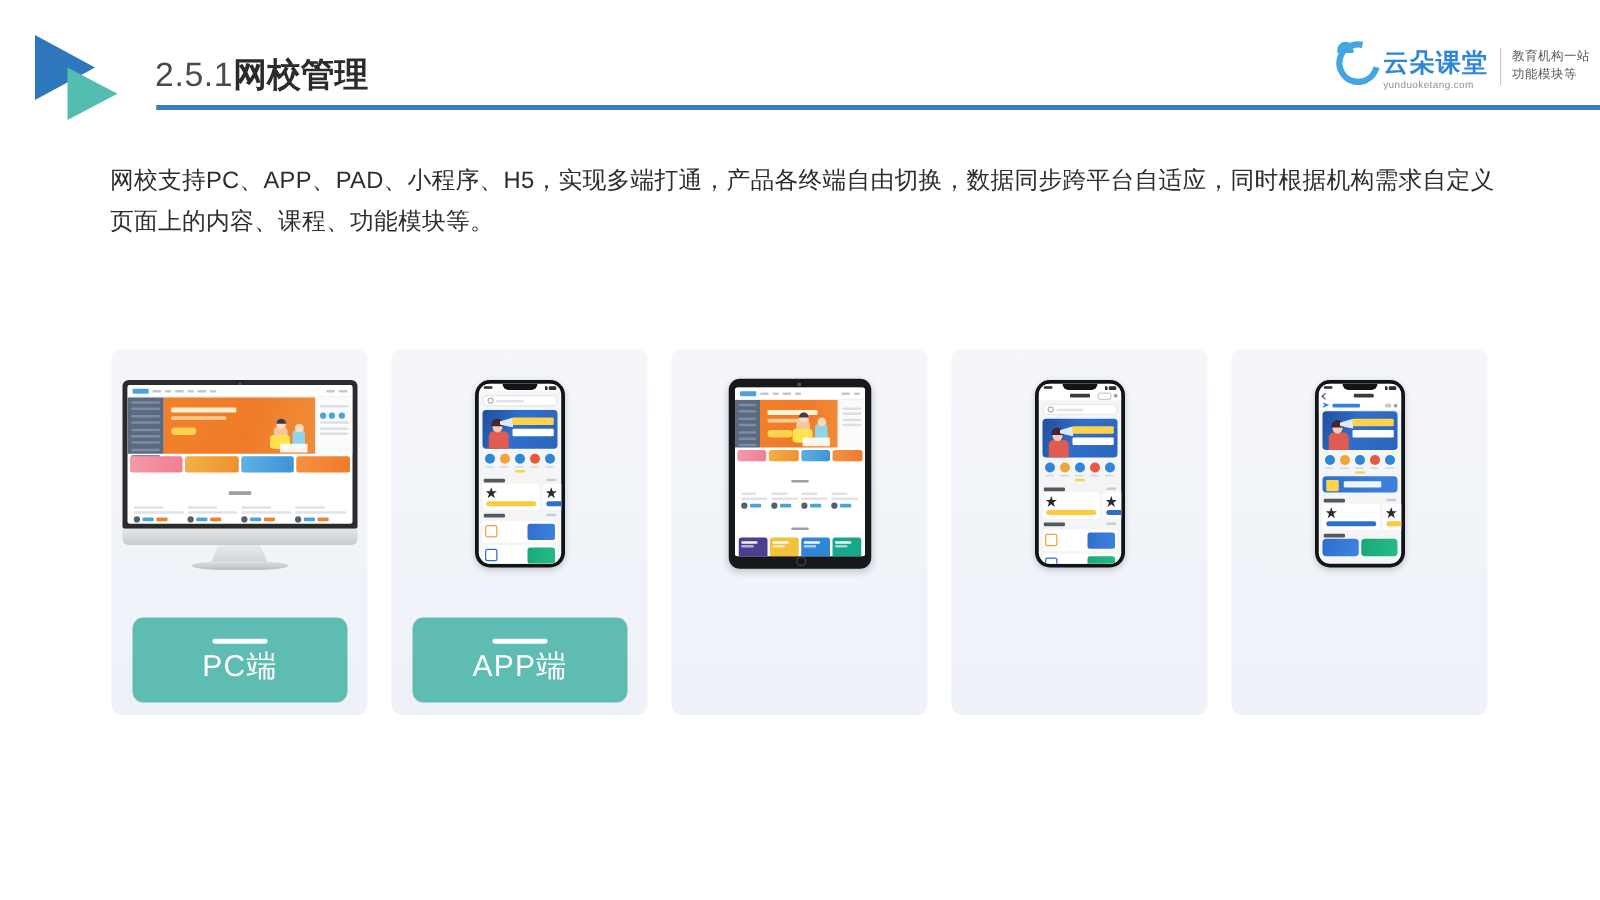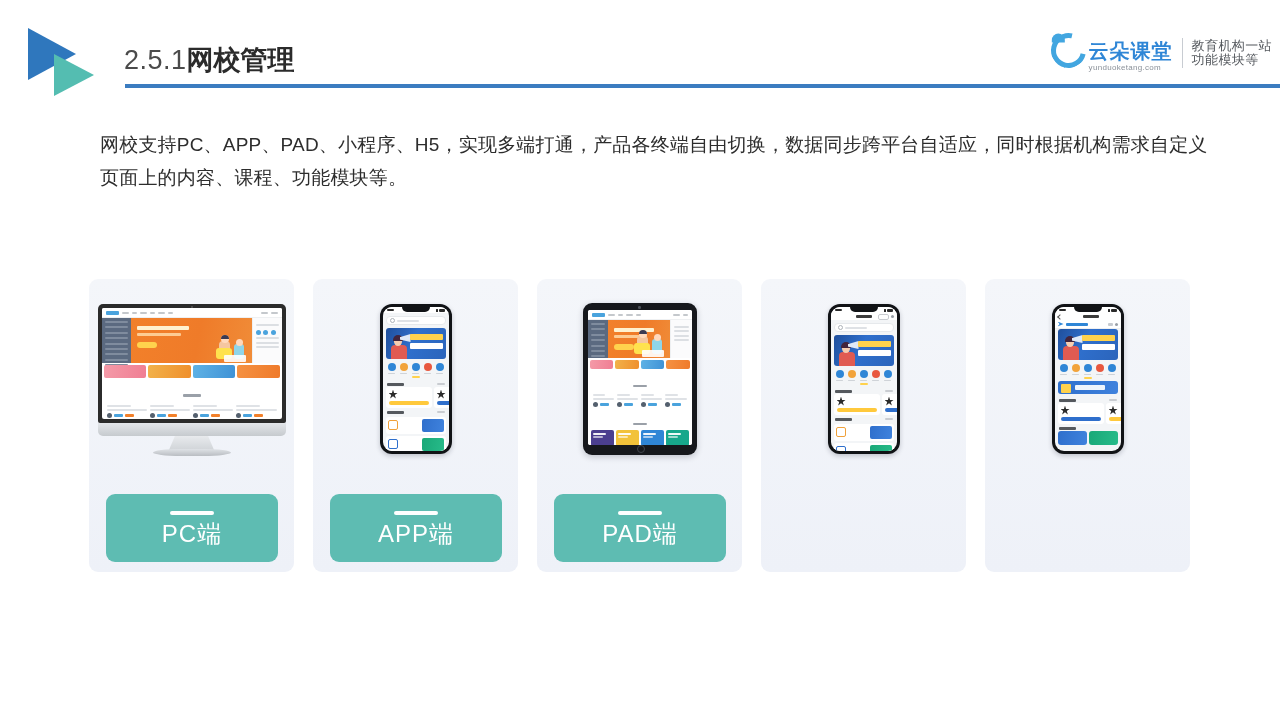--- a/index.html
+++ b/index.html
@@ -45,26 +45,26 @@
     border-right-color:transparent;transform:rotate(-32deg);margin-bottom:4px;
   }
   .cloud-c:after{
     content:"";position:absolute;left:4px;top:-8px;width:13px;height:9px;
     background:#42a6e0;border-radius:7px 7px 0 0;transform:rotate(32deg);
   }
   .brand-txt{display:flex;flex-direction:column;line-height:1;}
   .brand-name{font-size:20px;font-weight:bold;color:#2f86d6;letter-spacing:1px;}
   .brand-url{font-size:8px;color:#8b9199;letter-spacing:.3px;margin-top:3px;}
   .brand-div{width:1px;height:30px;background:#c8ccd2;}
-  .brand-tag{font-size:13px;color:#55595e;line-height:14px;letter-spacing:.4px;}
+  .brand-tag{font-size:10px;color:#55595e;line-height:14px;letter-spacing:.4px;}
 
   
   .copy{
     position:absolute;left:88px;top:128px;width:1120px;
-    font-size:19px;line-height:33px;color:#2d2d2d;letter-spacing:.2px;margin-left:12px;
+    font-size:19px;line-height:33px;color:#2d2d2d;letter-spacing:.2px;
   }
 
   
   .row{position:absolute;left:89px;top:279px;width:1104px;display:flex;gap:19px;}
   .card{
     position:relative;width:205px;height:293px;border-radius:9px;
     background:linear-gradient(180deg,#f4f6fa 0%,#eef1f8 100%);
   }
   .device-wrap{
     position:absolute;left:0;top:0;width:205px;height:200px;
@@ -604,24 +604,20 @@
                 <span class="gc" style="background:#17a78b">
                     <span class="gc-t"></span>
                     <span class="gc-t2"></span>
                   </span>
               </div>
 
             </div>
           </div>
         </div>
       </div>
-      <div class="label">
-        <span class="dash"></span>
-        <span class="txt">PAD端</span>
-      </div>
     </div>
 
     <div class="card">
       <div class="device-wrap">
         <div class="phone">
           <div class="phone-scr">
             <span class="notch"></span>
             <div class="statusbar">
               <span class="sb-t"></span>
               <span class="sb-r">

